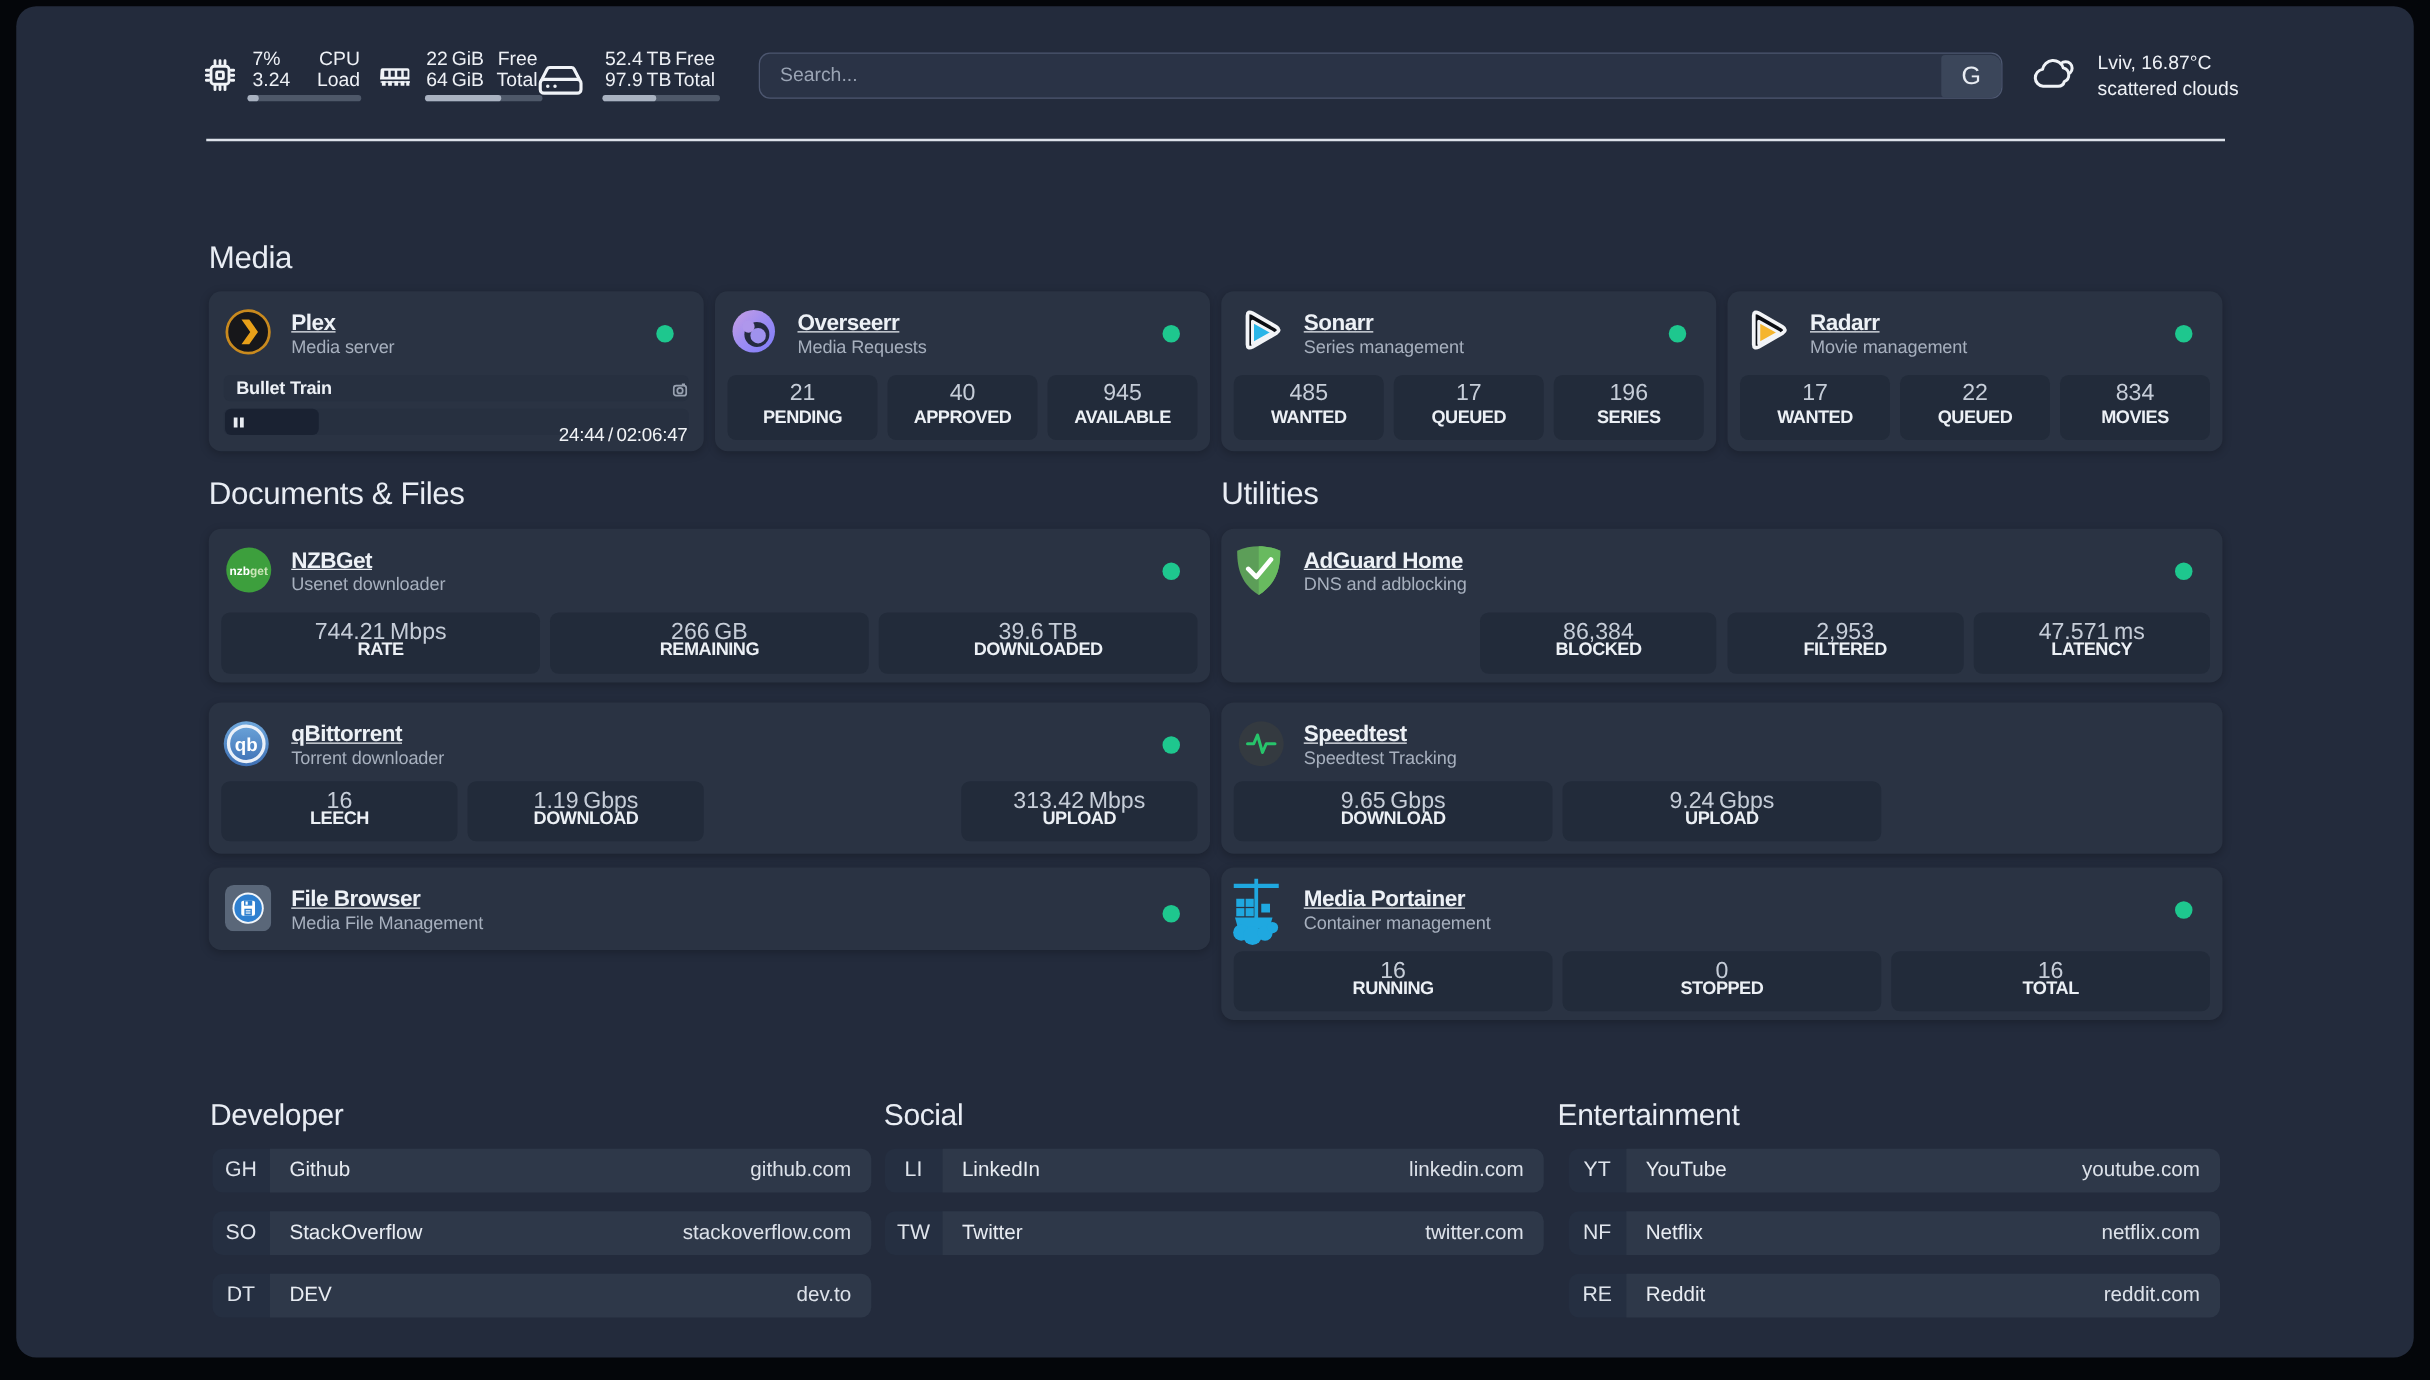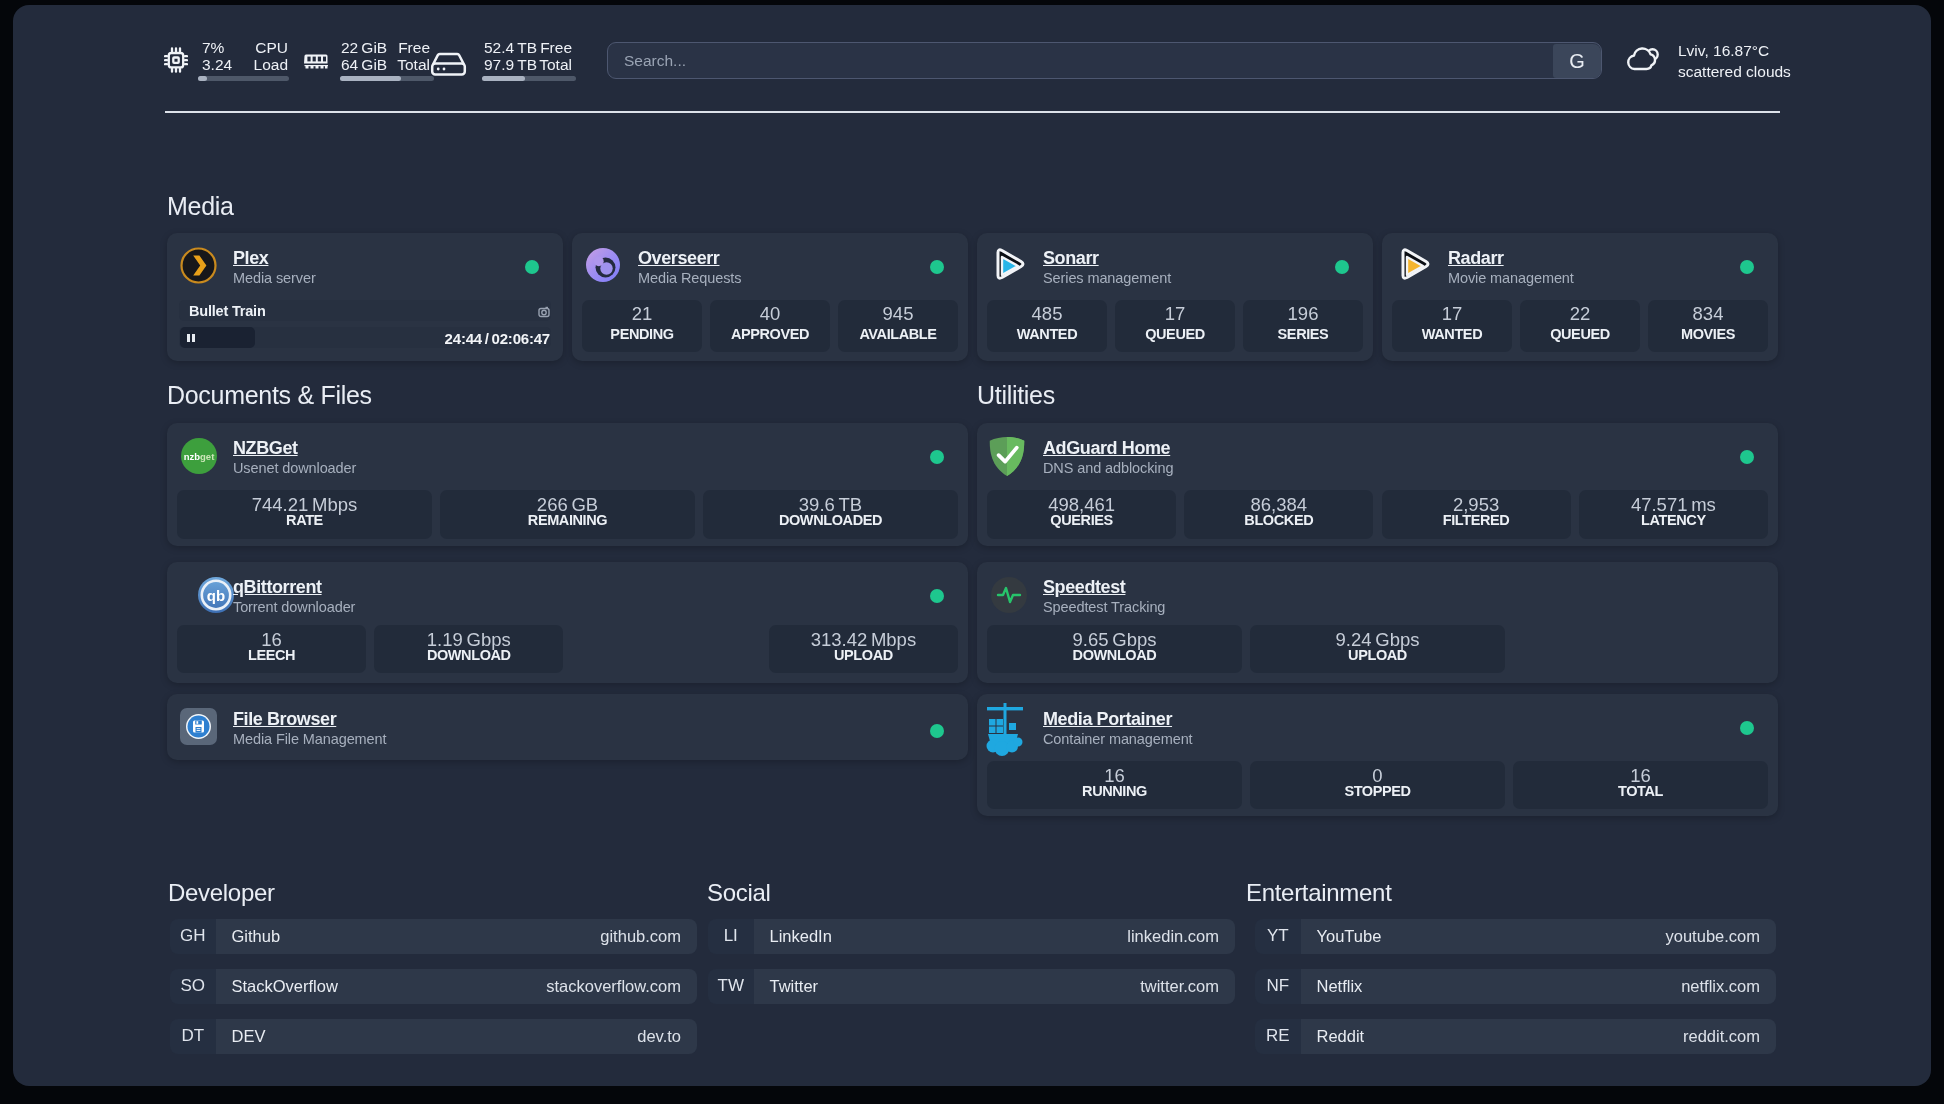--- a/index.html
+++ b/index.html
@@ -97,21 +97,21 @@
 <div style="position:absolute;left:22px;top:70px;font-size:14.5px;font-weight:700;letter-spacing:-0.2px;color:#EDF1F6">Bullet Train</div>
 <svg style="position:absolute;left:371px;top:73px" width="12" height="12" viewBox="0 0 12 12" fill="none" stroke="#98A1B0" stroke-width="1.4">
         <rect x="1" y="2.5" width="10" height="8" rx="2"></rect>
         <circle cx="6" cy="6.5" r="2.2"></circle>
         <rect x="7.5" y="0.8" width="2.5" height="1.6" fill="#98A1B0" stroke="none"></rect>
       </svg>
 <div class="prow" style="left:12px;top:94px;width:372px;height:21px"></div>
 <div style="position:absolute;left:13px;top:94px;width:75px;height:21px;background:#1A2232;border-radius:5px"></div>
 <div style="position:absolute;left:20px;top:100.5px;width:3px;height:8px;background:#E8ECF2"></div>
 <div style="position:absolute;left:25px;top:100.5px;width:3px;height:8px;background:#E8ECF2"></div>
-<div style="position:absolute;right:13px;top:97px;font-size:15px;font-weight:700;letter-spacing:-0.2px;color:#F2F4F7">24:44 / 02:06:47</div>
+<div style="position:absolute;right:13px;top:107px;font-size:15px;font-weight:400;letter-spacing:-0.2px;color:#F2F4F7">24:44 / 02:06:47</div>
 </div>
 <div class="card" style="left:572px;top:233px;width:396px;height:128px">
 <div class="logo" style="left:13px;top:14px;"><svg width="36" height="36" viewBox="0 0 36 36">
 <defs>
             <linearGradient id="ovg" x1="0" y1="0" x2="1" y2="1">
 <stop offset="0" stop-color="#C79FE3"></stop>
               <stop offset="0.5" stop-color="#9D8DF2"></stop>
               <stop offset="1" stop-color="#7D7CFB"></stop>
             </linearGradient>
           </defs>
@@ -201,39 +201,35 @@
 </div>
 <div class="card" style="left:977px;top:423px;width:801px;height:123px">
 <div class="logo" style="left:13px;top:14px;top:13px;left:11px;"><svg width="38" height="41" viewBox="0 0 40 44">
 <path d="M20 1 C26 1 33 2.2 38.5 5 C38.5 16 37.5 32 20 43 C2.5 32 1.5 16 1.5 5 C7 2.2 14 1 20 1 Z" fill="#5C9E58"></path>
 <path d="M20 1 C26 1 33 2.2 38.5 5 C38.5 16 37.5 32 20 43 Z" fill="#68BA5F"></path>
 <path d="M11 20.5 L18 27.5 L30.5 12.5" fill="none" stroke="#FFFFFF" stroke-width="4" stroke-linecap="round" stroke-linejoin="round"></path>
 </svg></div>
 <div class="ttl" style="left:66px;top:15px">AdGuard Home</div>
 <div class="sub" style="left:66px;top:37px">DNS and adblocking</div>
 <div class="dot" style="left:763px;top:27px"></div>
-<div class="sb" style="left:10.0px;top:67px;width:189.2px;height:49px">
-        <div class="sv" style="top:3.5px">498,461</div>
-        <div class="sl" style="top:21.5px">QUERIES</div>
-      </div>
 <div class="sb" style="left:207.2px;top:67px;width:189.2px;height:49px">
         <div class="sv" style="top:3.5px">86,384</div>
         <div class="sl" style="top:21.5px">BLOCKED</div>
       </div>
 <div class="sb" style="left:404.5px;top:67px;width:189.2px;height:49px">
         <div class="sv" style="top:3.5px">2,953</div>
         <div class="sl" style="top:21.5px">FILTERED</div>
       </div>
 <div class="sb" style="left:601.8px;top:67px;width:189.2px;height:49px">
         <div class="sv" style="top:3.5px">47.571 ms</div>
         <div class="sl" style="top:21.5px">LATENCY</div>
       </div>
 </div>
 <div class="card" style="left:167px;top:562px;width:801px;height:121px">
-<div class="logo" style="left:30px;top:14px;"><svg width="38" height="38" viewBox="0 0 38 38">
+<div class="logo" style="left:11px;top:14px;"><svg width="38" height="38" viewBox="0 0 38 38">
 <defs>
             <linearGradient id="qbg" x1="0" y1="0" x2="0" y2="1">
 <stop offset="0" stop-color="#6FA8DC"></stop>
               <stop offset="1" stop-color="#3D6FB4"></stop>
             </linearGradient>
           </defs>
 <circle cx="19" cy="19" r="18" fill="url(#qbg)"></circle>
 <circle cx="19" cy="19" r="14.2" fill="none" stroke="#EAF0F8" stroke-width="2.6"></circle>
 <text x="19" y="24.5" font-family="Liberation Sans, sans-serif" font-size="15" font-weight="700" fill="#FFFFFF" text-anchor="middle">qb</text>
 </svg></div>

